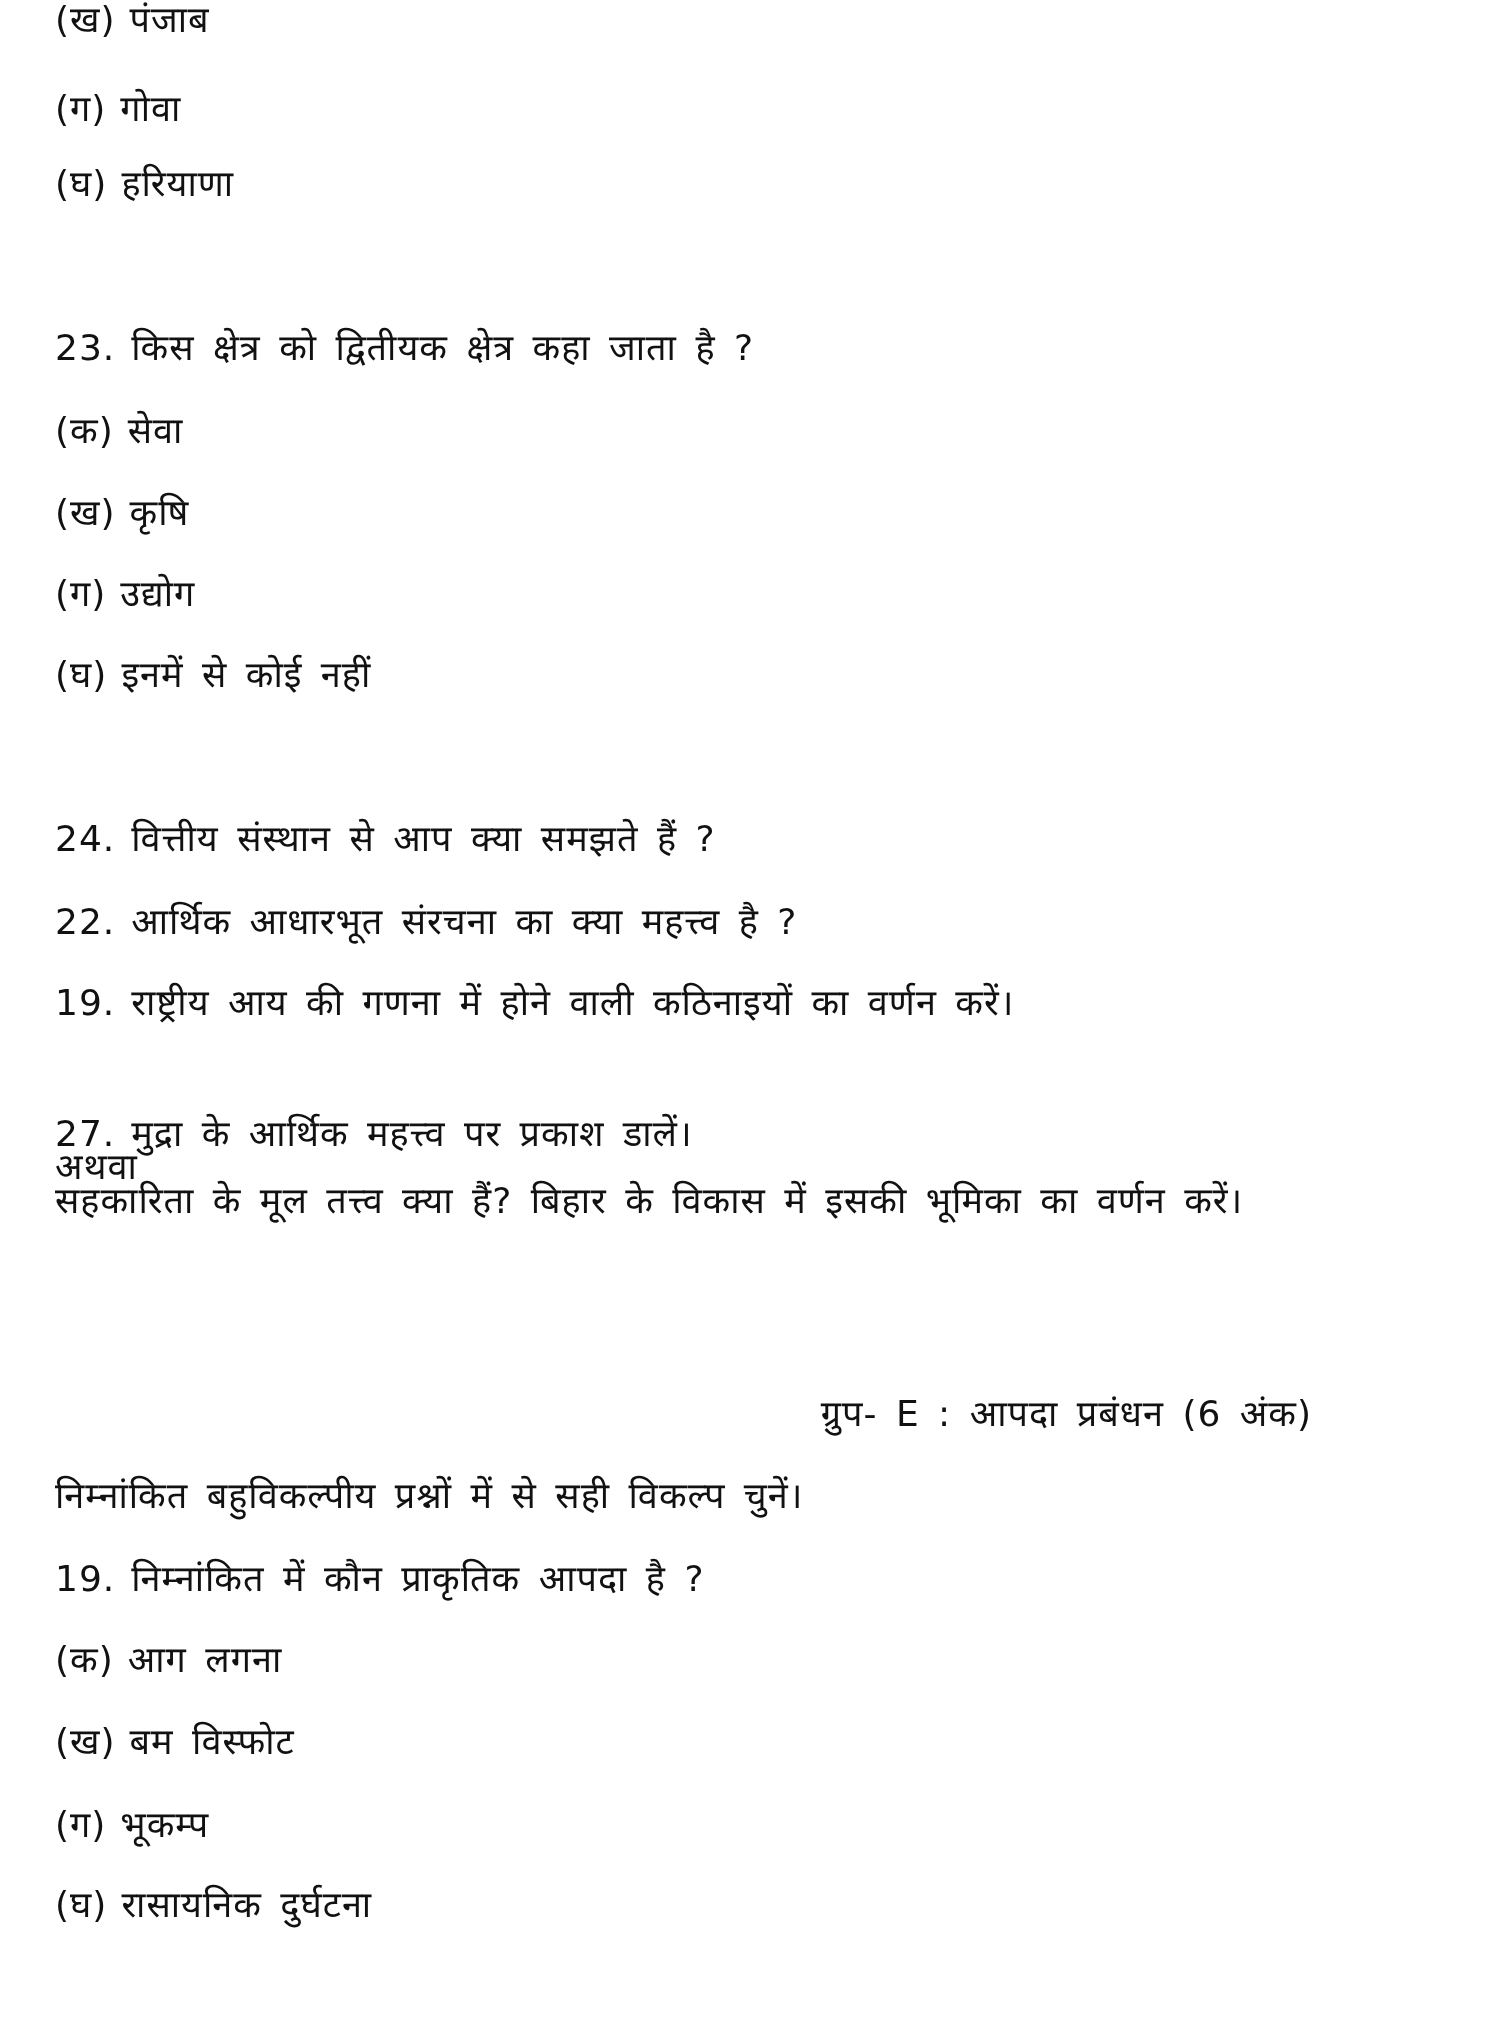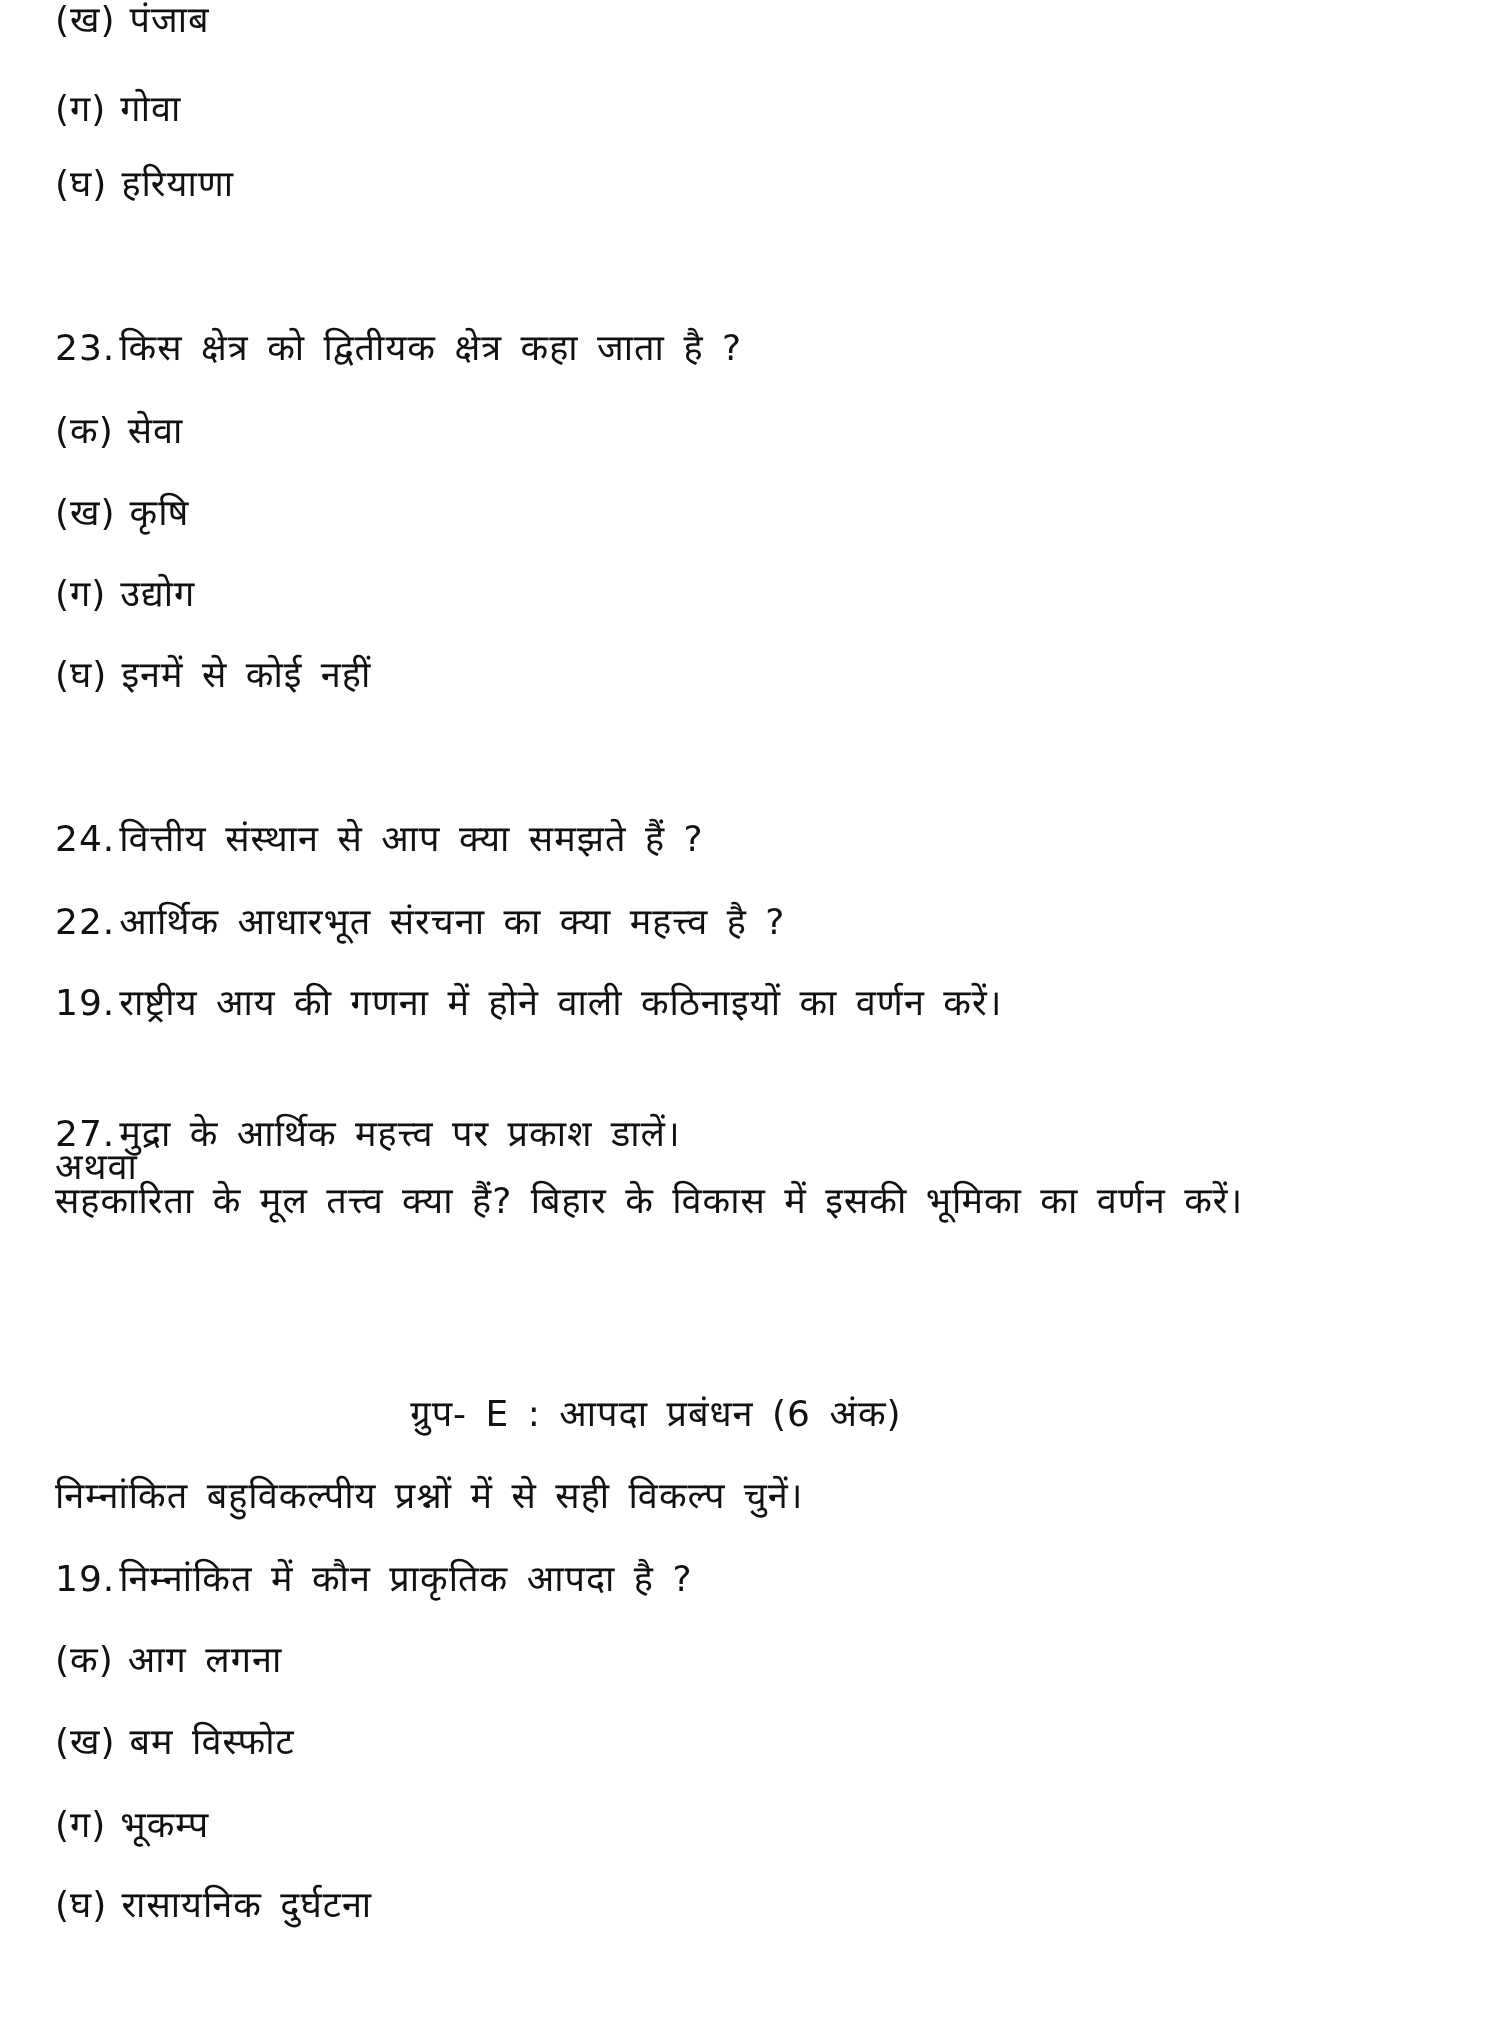--- a/index.html
+++ b/index.html
@@ -7,22 +7,22 @@
     width: 1505px; height: 2034px; position: relative; overflow: hidden;
     font-family: "DejaVu Sans", "Liberation Sans", sans-serif;
     color: #111111;
   }
   .line {
     position: absolute; left: 55px;
     font-size: 36px; line-height: 50px; height: 50px;
     white-space: nowrap; letter-spacing: 1px; word-spacing: 6px;
   }
   .opt-label { display: inline-block; margin-right: 14px; }
-  .num { margin-right: 4px; }
-  .heading { left: 0; width: 1312px; text-align: center; box-sizing: border-box; }
+  .num { margin-right: 16px; }
+  .heading { left: 0; width: 1312px; text-align: right; box-sizing: border-box; }
 </style>
 </head>
 <body>
 
 <div class="line" style="top:-5px">
   <span class="opt-label">(ख)</span><span>पंजाब</span>
 </div>
 <div class="line" style="top:84px">
   <span class="opt-label">(ग)</span><span>गोवा</span>
 </div>

